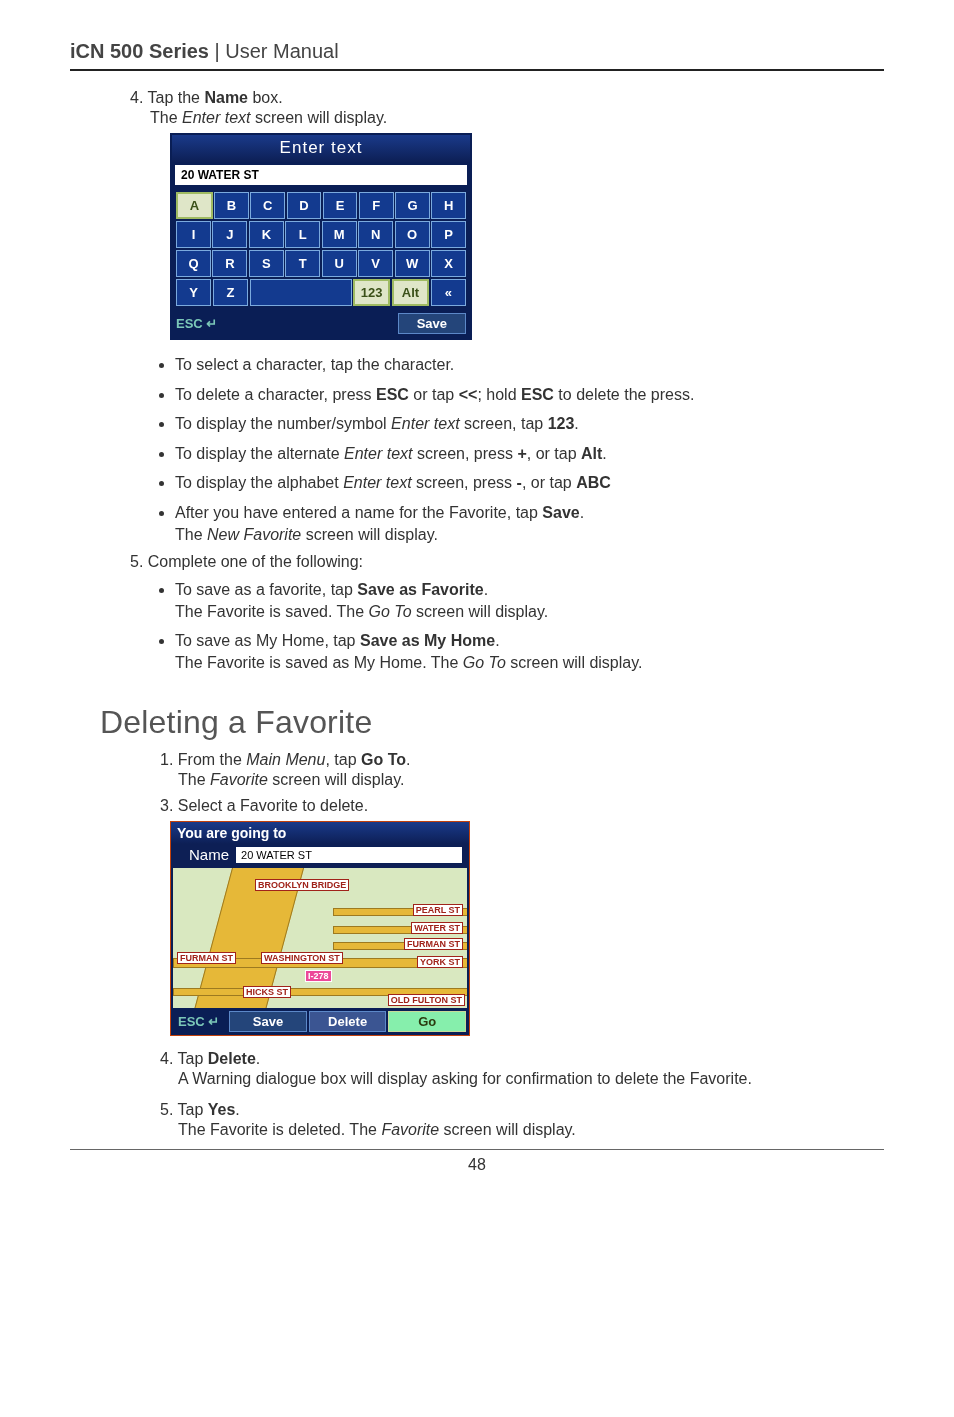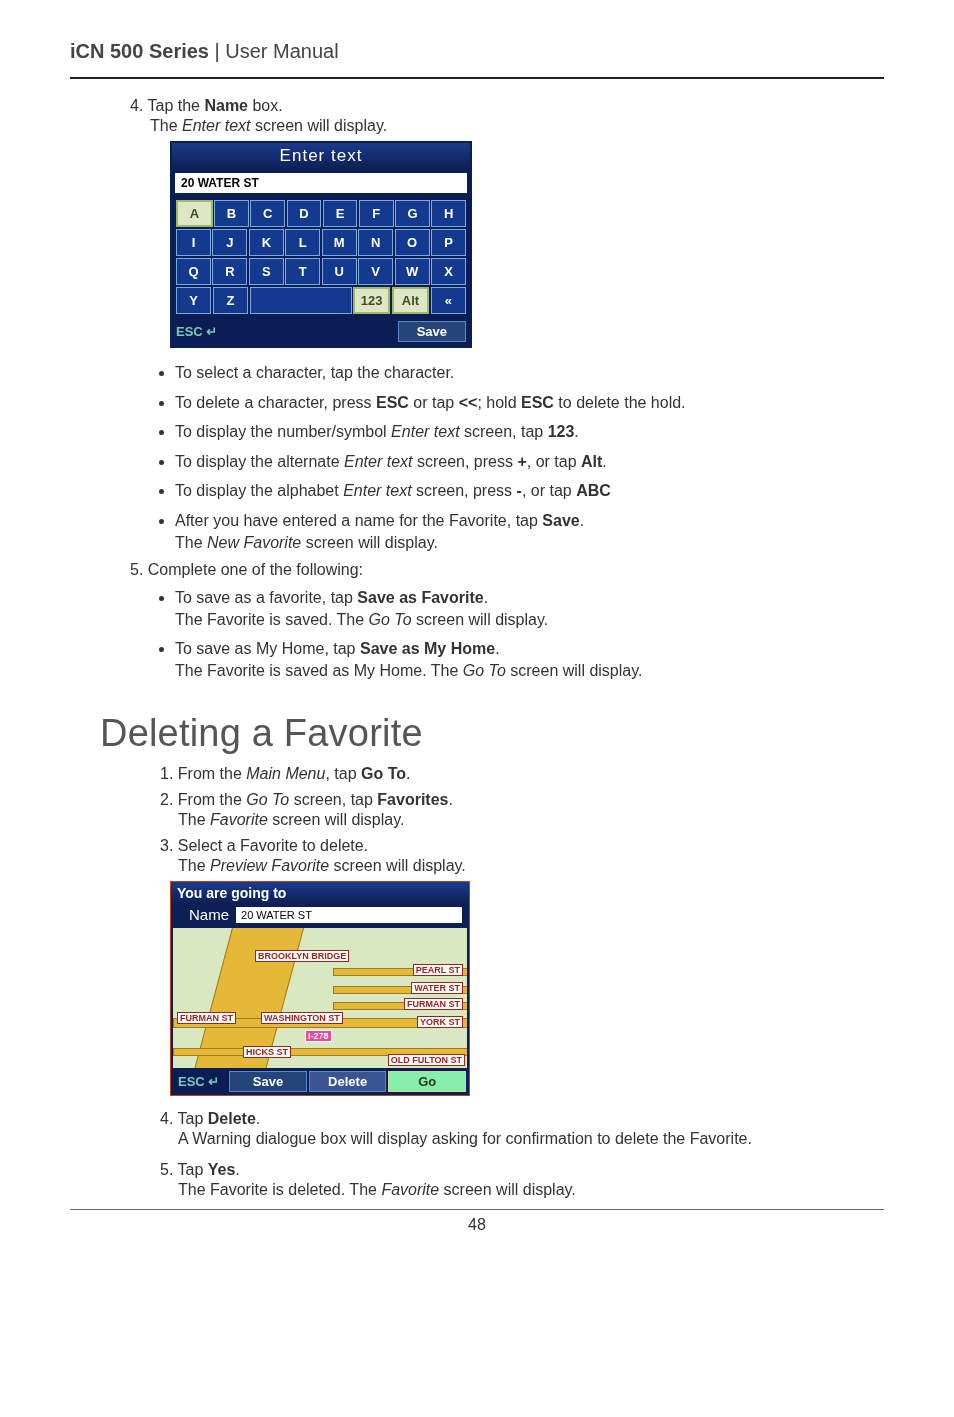--- a/index.html
+++ b/index.html
@@ -9,21 +9,21 @@
     background: #fff;
     color: #323232;
     width: 954px;
   }
   .page {
     padding: 40px 70px 20px 70px;
   }
   .header-bar {
     font-size: 20px;
     color: #444;
-    padding-bottom: 14px;
+    padding-bottom: 6px;
   }
   .header-bar .bold {
     font-weight: bold;
   }
   hr.topline {
     border: none;
     border-top: 2px solid #222;
     margin: 0 0 18px 0;
   }
   .step {
@@ -48,21 +48,21 @@
     list-style: disc;
     font-size: 16px;
     color: #333;
     margin-bottom: 8px;
     line-height: 1.35;
   }
   .sub {
     display: block;
   }
   h1.section {
-    font-size: 38px;
+    font-size: 32px;
     font-weight: 300;
     color: #555;
     margin: 30px 0 10px 30px;
     letter-spacing: 0.2px;
   }
   
   .kbd-shot {
     width: 298px;
     margin: 6px 0 14px 100px;
     border: 2px solid #0a1e55;
@@ -285,21 +285,21 @@
       </div>
     </div>
     <div class="kbd-footer">
       <div class="kbd-esc">ESC ↵</div>
       <div class="kbd-save">Save</div>
     </div>
   </div>
 
   <ul class="bullets">
     <li><span>To select a character, tap the character.</span></li>
-    <li><span>To delete a character, press </span><span class="bold">ESC</span><span> or tap </span><span class="bold">&lt;&lt;</span><span>; hold </span><span class="bold">ESC</span><span> to delete the hold.</span></li>
+    <li><span>To delete a character, press </span><span class="bold">ESC</span><span> or tap </span><span class="bold">&lt;&lt;</span><span>; hold </span><span class="bold">ESC</span><span> to delete the press.</span></li>
     <li><span>To display the number/symbol </span><span class="italic">Enter text</span><span> screen, tap </span><span class="bold">123</span><span>.</span></li>
     <li><span>To display the alternate </span><span class="italic">Enter text</span><span> screen, press </span><span class="bold">+</span><span>, or tap </span><span class="bold">Alt</span><span>.</span></li>
     <li><span>To display the alphabet </span><span class="italic">Enter text</span><span> screen, press </span><span class="bold">-</span><span>, or tap </span><span class="bold">ABC</span></li>
     <li><span>After you have entered a name for the Favorite, tap </span><span class="bold">Save</span><span>.</span>
       <span class="sub"><span>The </span><span class="italic">New Favorite</span><span> screen will display.</span></span>
     </li>
   </ul>
 
   <div class="step" style="margin-left:60px">
     <span>5.</span> <span>Complete one of the following:</span>
@@ -311,47 +311,41 @@
     <li><span>To save as My Home, tap </span><span class="bold">Save as My Home</span><span>.</span>
       <span class="sub"><span>The Favorite is saved as My Home. The </span><span class="italic">Go To</span><span> screen will display.</span></span>
     </li>
   </ul>
 
   <h1 class="section">Deleting a Favorite</h1>
 
   <div class="step" style="margin-left:90px">
     <span>1.</span> <span>From the </span><span class="italic">Main Menu</span><span>, tap </span><span class="bold">Go To</span><span>.</span>
   </div>
-  <div class="step" style="margin-left:90px;margin-top:8px">
-    <span>2.</span> <span>From the </span><span class="italic">Go To</span><span> screen, tap </span><span class="bold">Favorites</span><span>.</span>
-  </div>
   <div class="step-indent" style="margin-left:108px">
     <span>The </span><span class="italic">Favorite</span><span> screen will display.</span>
   </div>
   <div class="step" style="margin-left:90px;margin-top:8px">
     <span>3.</span> <span>Select a Favorite to delete.</span>
-  </div>
-  <div class="step-indent" style="margin-left:108px">
-    <span>The </span><span class="italic">Preview Favorite</span><span> screen will display.</span>
   </div>
 
   <div class="preview-shot">
     <div class="pv-title">You are going to</div>
     <div class="pv-namebar">
       <div class="pv-namelabel">Name</div>
       <div class="pv-namefield">20 WATER ST</div>
     </div>
     <div class="pv-map">
       <div class="road" style="left:40px;top:-10px;width:70px;height:160px;transform:skewX(-15deg)"></div>
       <div class="road" style="left:0;top:90px;width:300px;height:8px"></div>
       <div class="road" style="left:0;top:120px;width:300px;height:6px"></div>
       <div class="road" style="left:160px;top:40px;width:140px;height:6px"></div>
       <div class="road" style="left:160px;top:58px;width:140px;height:6px"></div>
       <div class="road" style="left:160px;top:74px;width:140px;height:6px"></div>
-      <div class="road-label" style="left:82px;top:22px">BROOKLYN BRIDGE</div>
+      <div class="road-label" style="left:82px;top:11px">BROOKLYN BRIDGE</div>
       <div class="road-label" style="right:4px;top:36px">PEARL ST</div>
       <div class="road-label" style="right:4px;top:54px">WATER ST</div>
       <div class="road-label" style="right:4px;top:70px">FURMAN ST</div>
       <div class="road-label" style="right:4px;top:88px">YORK ST</div>
       <div class="road-label" style="left:4px;top:84px">FURMAN ST</div>
       <div class="road-label" style="left:88px;top:84px">WASHINGTON ST</div>
       <div class="road-label" style="left:132px;top:102px;background:#ec4899;color:#fff;border-color:#fff">I-278</div>
       <div class="road-label" style="left:70px;top:118px">HICKS ST</div>
       <div class="road-label" style="right:2px;bottom:2px">OLD FULTON ST</div>
     </div>

